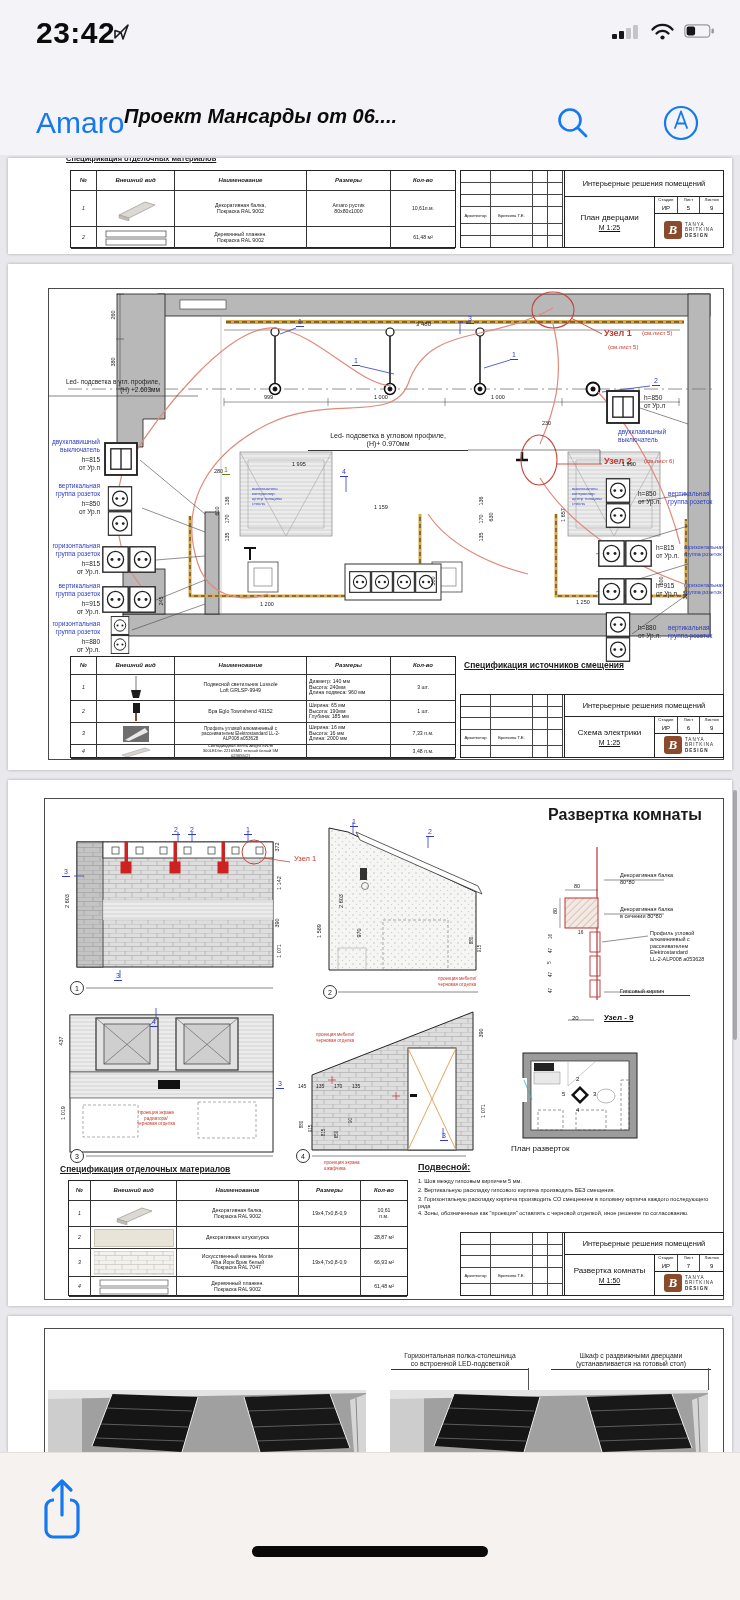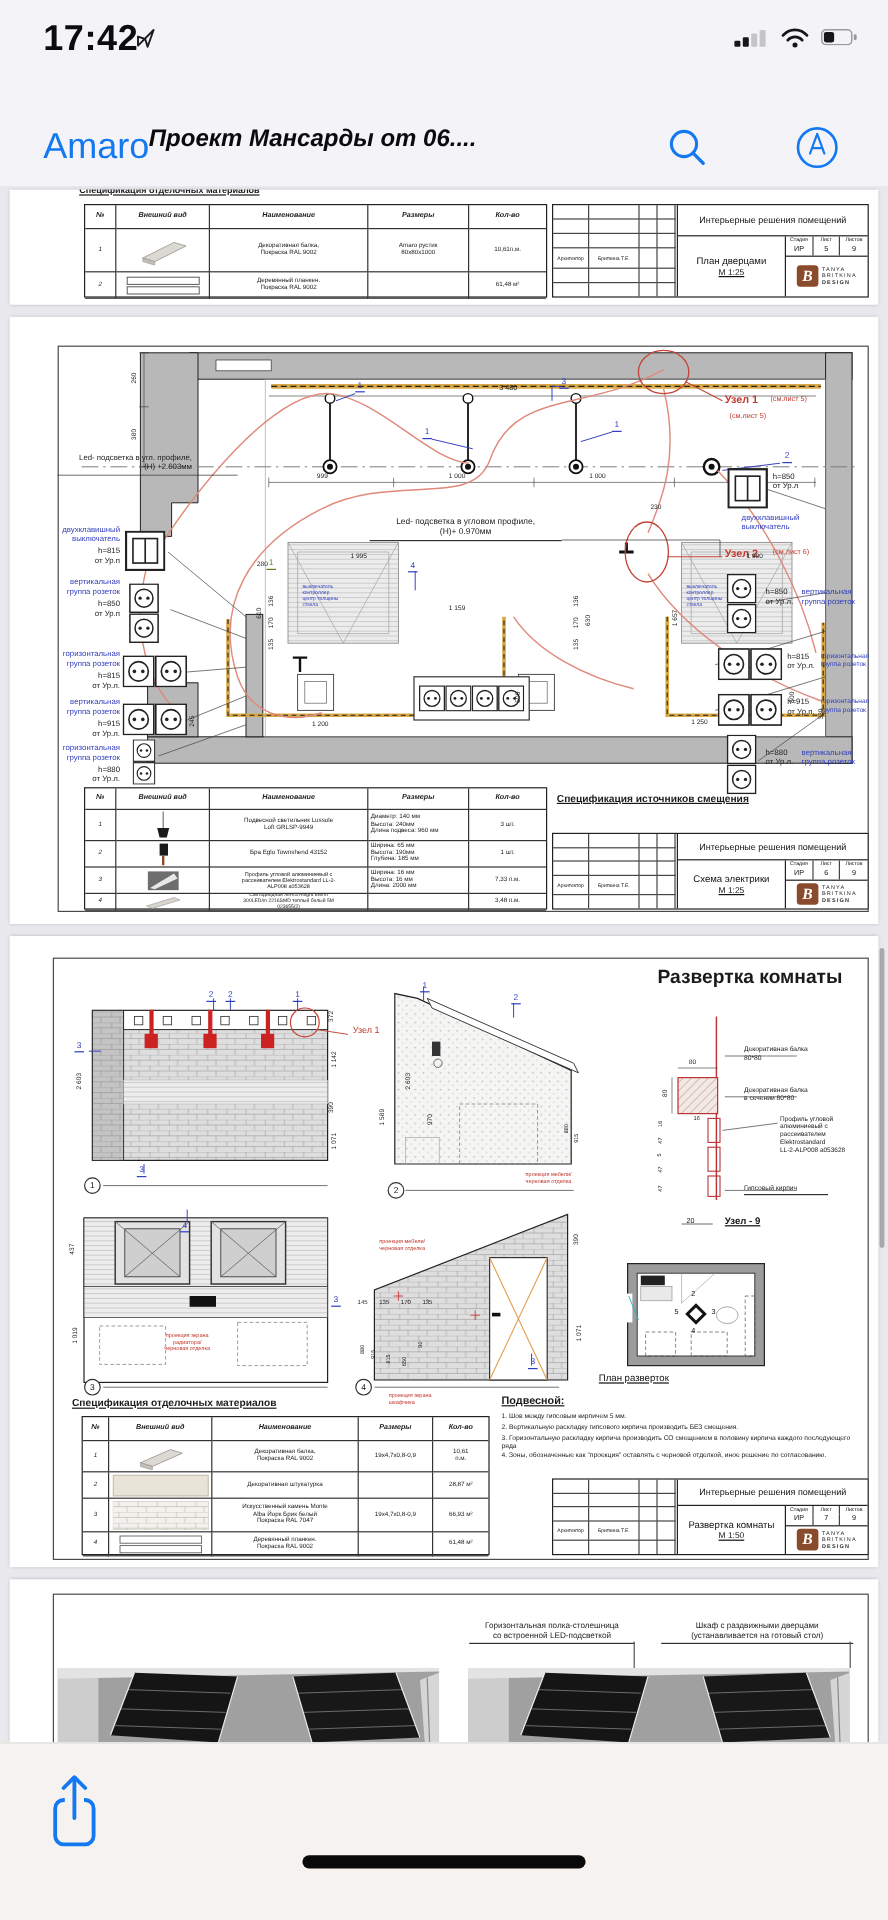--- a/index.html
+++ b/index.html
@@ -96,21 +96,21 @@
       <rect x=".6" y=".6" width="18.8" height="18.8" fill="#fff" stroke="#222" stroke-width="1.1"></rect>
       <rect x="4" y="4" width="12" height="12" fill="none" stroke="#222" stroke-width=".8"></rect>
       <line x1="10" y1="4" x2="10" y2="16" stroke="#222" stroke-width=".8"></line>
     </symbol>
   </defs>
 </svg>
 
 <div id="screen">
 
   <div id="chrome-top">
-    <div id="status-time">17:42</div>
+    <div id="status-time">23:42</div>
     <svg class="abs" style="left:112px;top:22px" width="20" height="20">
       <path d="M3,16 L16,3 L11,17 L9,10.5 L3,8.5 Z" fill="none" stroke="#1c1c1e" stroke-width="1.6" stroke-linejoin="round"></path>
     </svg>
     <div class="abs" style="left:612px;top:24px;width:30px;height:15px">
       <div class="abs" style="left:0;bottom:0;width:5px;height:5px;background:#17171a;border-radius:1px"></div>
       <div class="abs" style="left:7px;bottom:0;width:5px;height:8px;background:#17171a;border-radius:1px"></div>
       <div class="abs" style="left:14px;bottom:0;width:5px;height:11px;background:#c5c5c9;border-radius:1px"></div>
       <div class="abs" style="left:21px;bottom:0;width:5px;height:14px;background:#c5c5c9;border-radius:1px"></div>
     </div>
     <svg class="abs" style="left:650px;top:22px" width="25" height="18">
@@ -702,21 +702,21 @@
 Elektrostandard
 LL-2-ALP008 a053628</div>
     <div class="lbl uline" style="left:612px;top:208px;width:70px;font-size:5.6px">Гипсовый кирпич</div>
     <span class="dim" style="left:564px;top:235px;font-size:6px">20</span>
     <span class="abs" style="left:596px;top:233px;font-size:8px;font-weight:700;text-decoration:underline">Узел - 9</span>
 
     <span class="abs" style="left:568px;top:296px;font-size:6px">2</span>
     <span class="abs" style="left:554px;top:311px;font-size:6px">5</span>
     <span class="abs" style="left:585px;top:311px;font-size:6px">3</span>
     <span class="abs" style="left:568px;top:327px;font-size:6px">4</span>
-    <span class="abs" style="left:491px;top:364px;font-size:8px;text-decoration:underline">План разверток</span>
+    <span class="abs" style="left:503px;top:364px;font-size:8px;">План разверток</span>
 
     <span class="dim v" style="left:48px;top:258px">437</span>
     <span class="dim v" style="left:48px;top:330px">1 019</span>
     <span class="callout" style="left:142px;top:238px">4</span>
     <span class="callout" style="left:268px;top:300px">3</span>
     <div class="mark" style="left:62px;top:369px">
         <span>3</span>
       </div>
     <div class="lbl red c" style="left:118px;top:330px;width:60px;font-size:4.6px">проекция экрана
 радиатора/

